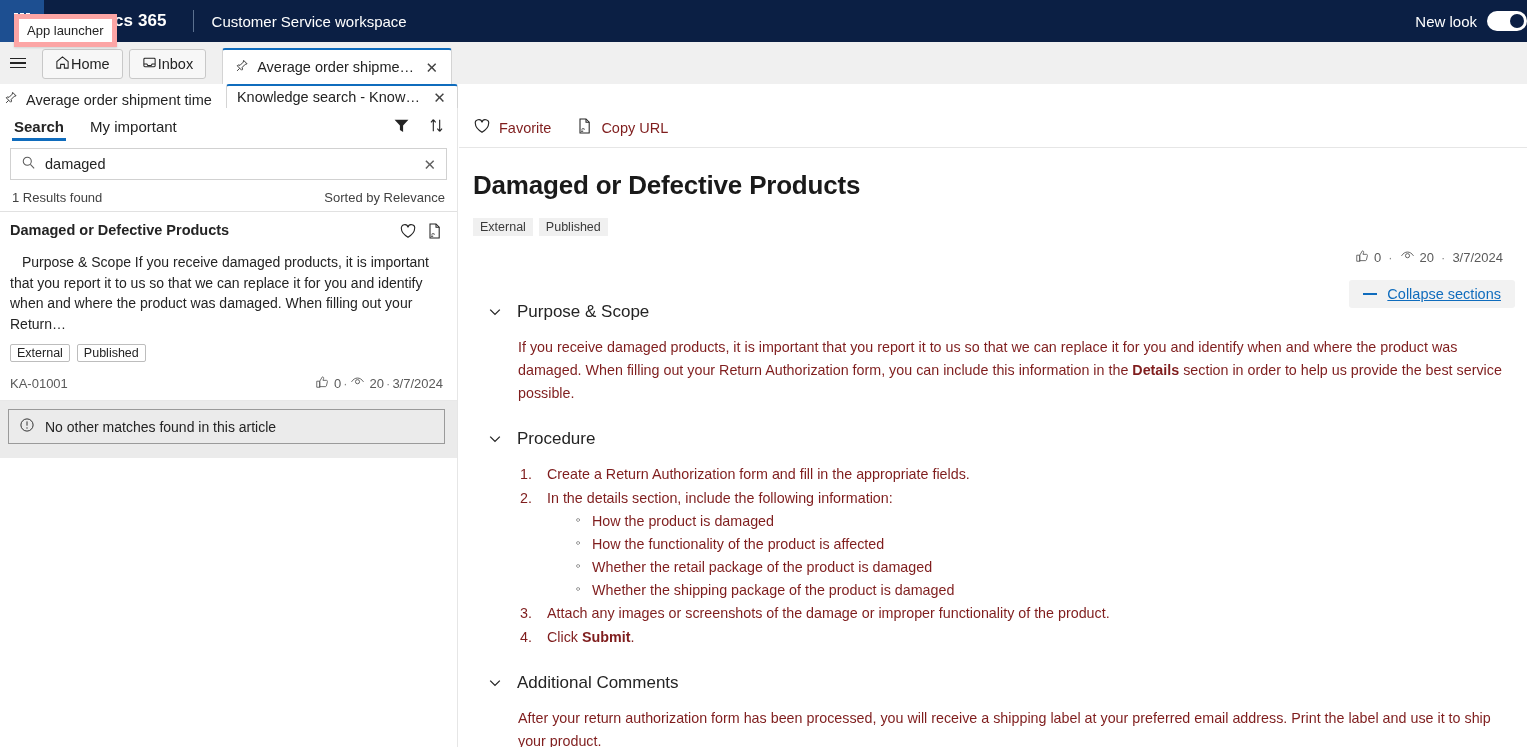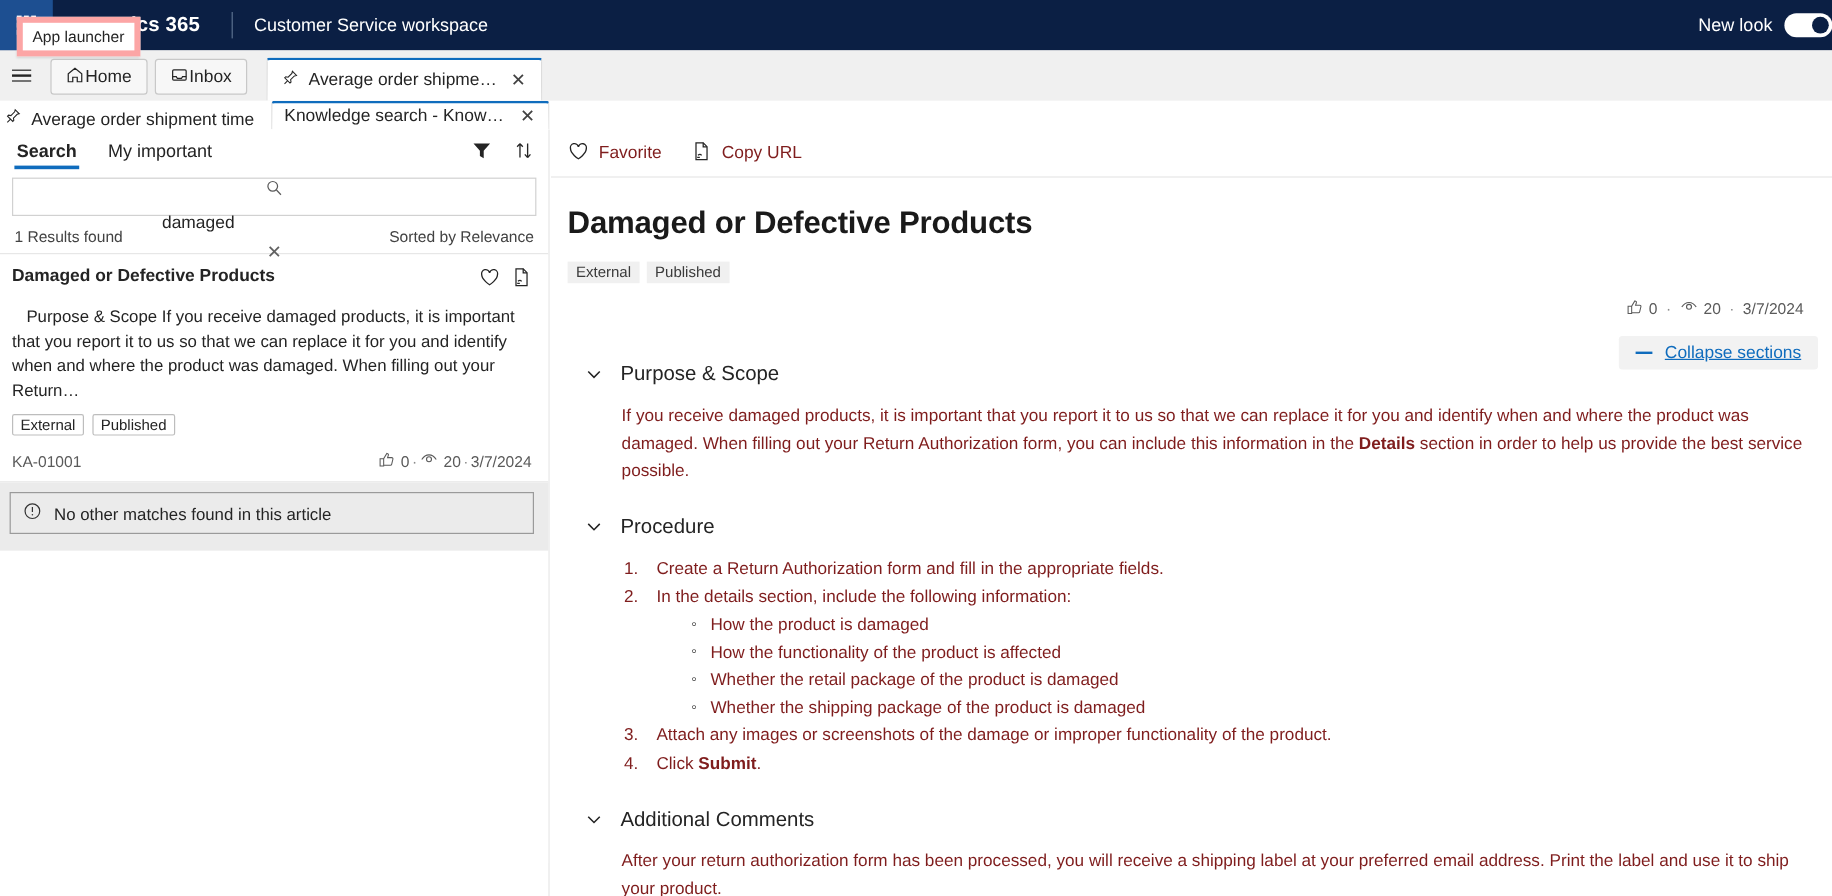--- a/index.html
+++ b/index.html
@@ -130,21 +130,21 @@
   .panel-tab.active::after {
     content: ""; position: absolute; left: 0; right: 0; bottom: -1px;
     height: 2.5px; background: #0f6cbd;
   }
   #panel-tools { margin-left: auto; display: flex; align-items: center; gap: 18px; }
   .tool-icon { cursor: pointer; display: flex; align-items: center; }
 
   #search-box-wrap { padding: 6px 10px 0 10px; }
   #search-box {
     height: 32px; border: 1px solid #d1d1d1; background: #ffffff;
-    display: flex; align-items: center; gap: 9px; padding: 0 10px; flex-direction: column;
+    display: flex; align-items: center; gap: 9px; padding: 0 10px;
   }
   #search-input {
     flex: 1; border: none; outline: none; font-size: 14.5px;
     color: #242424; font-family: "Liberation Sans", sans-serif; background: transparent;
   }
   #search-clear { cursor: pointer; color: #616161; font-size: 15px; line-height: 1; }
 
   #results-meta {
     display: flex; align-items: center; padding: 10px 12px 6px 12px;
     font-size: 13px; color: #424242;

